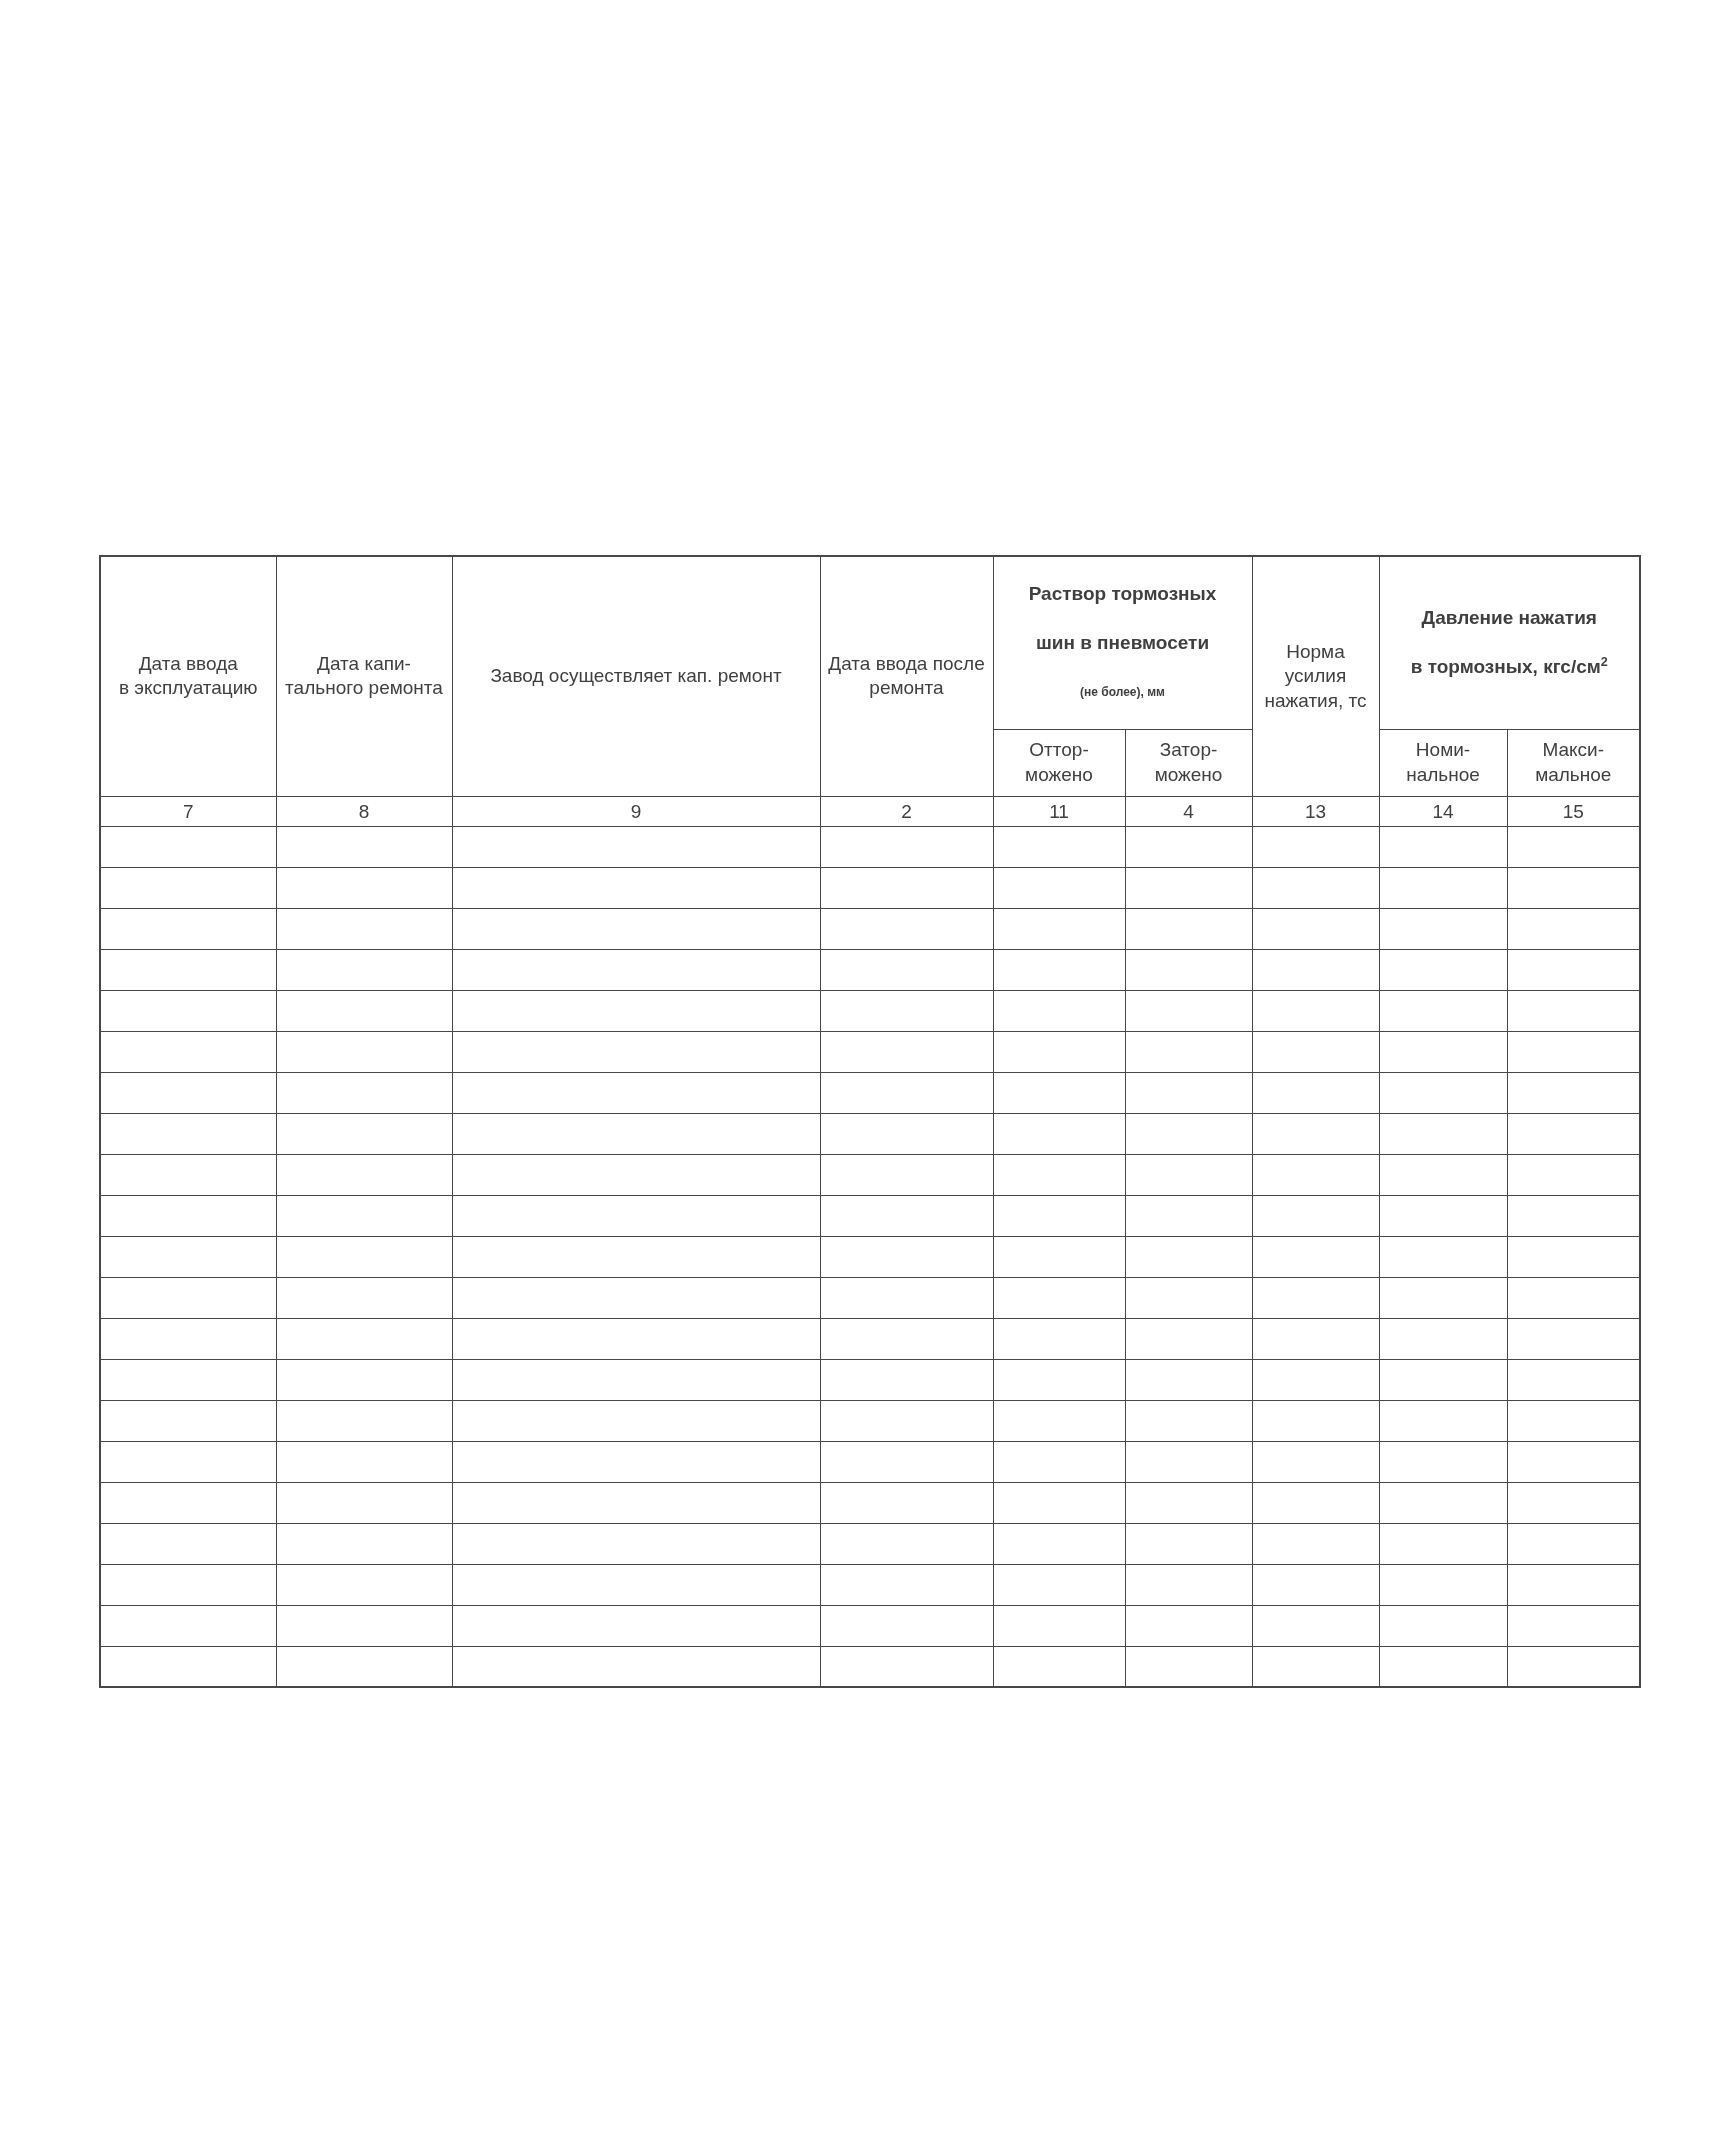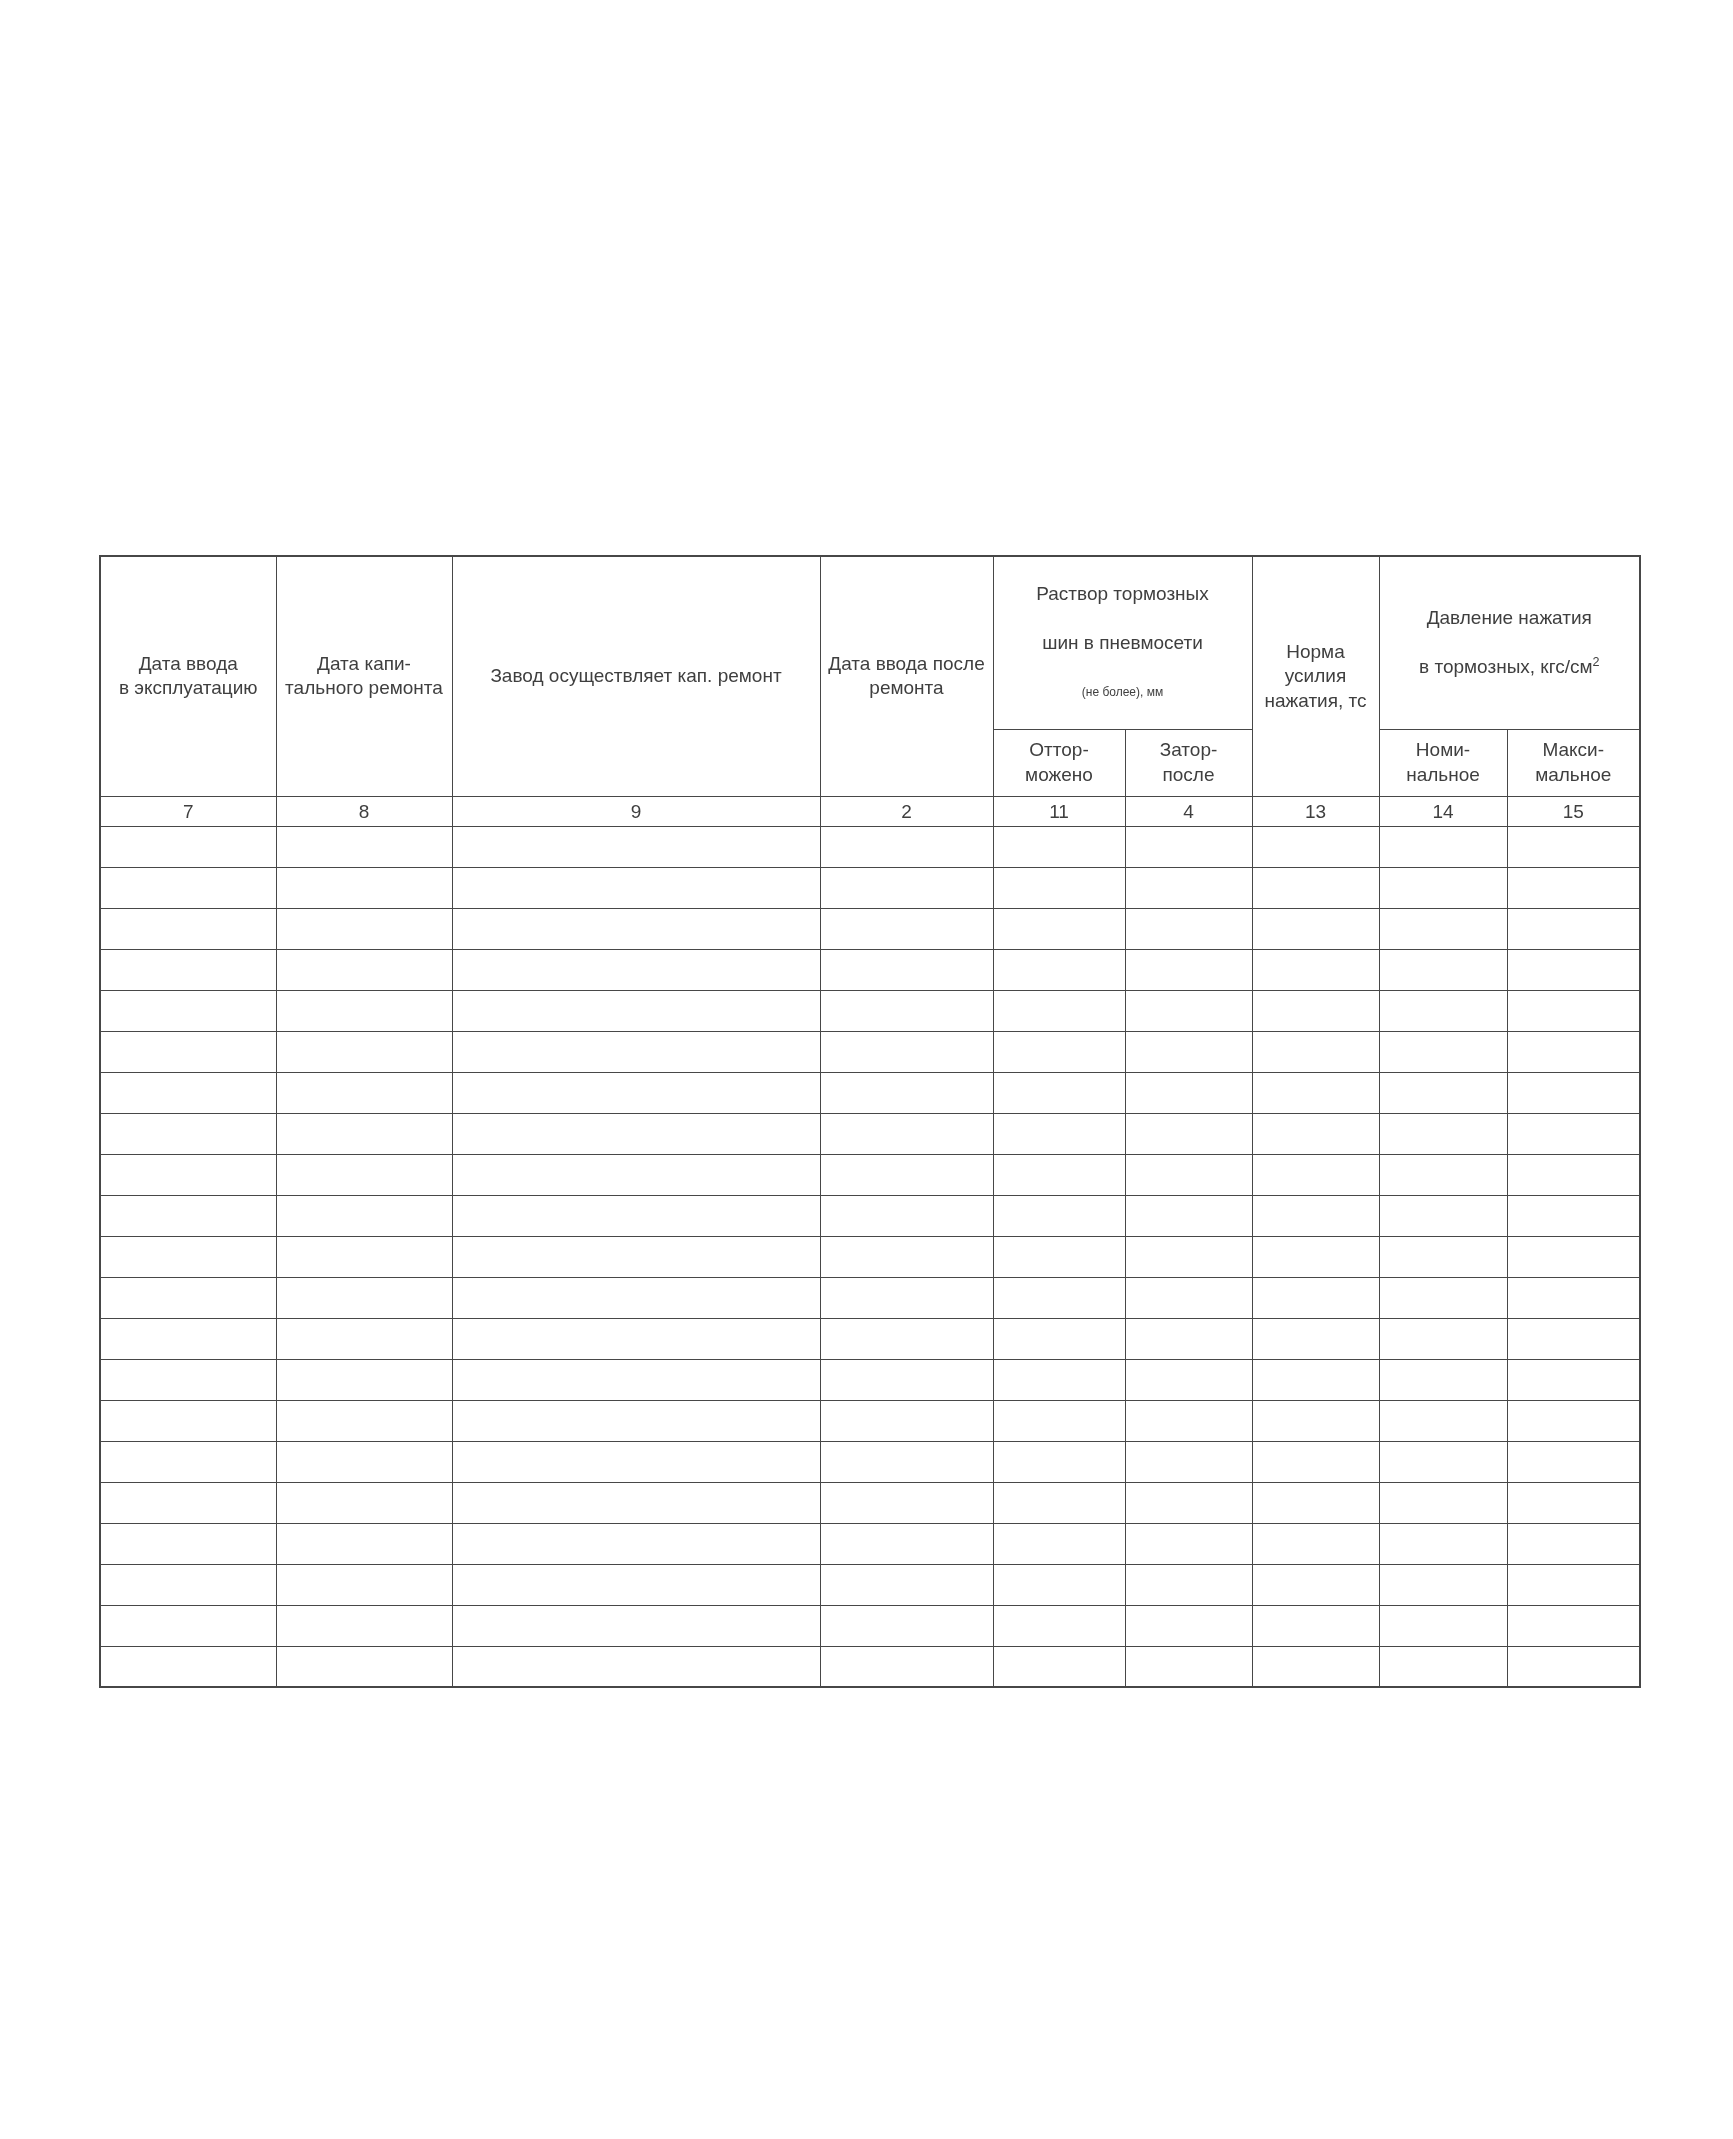--- a/index.html
+++ b/index.html
@@ -25,21 +25,21 @@
     text-align: center; vertical-align: middle;
     font-size: 19px; line-height: 24.5px;
     overflow: hidden;
   }
   .form thead th { white-space: pre-line; }
   tr.row-groups  { height: 73px; }
   tr.row-sub     { height: 67px; }
   tr.row-numbers { height: 30px; }
   tr.row-numbers td { font-size: 19px; line-height: 19px; }
   tbody.grid tr  { height: 41px; }
-  .gl { line-height: 24.5px; white-space: nowrap; }
+  .gl { line-height: 24.5px; white-space: nowrap; font-weight: bold; }
   .gl.small { font-size: 12px; }
   sup { font-size: 12.6px; line-height: 0; vertical-align: super; }
 </style>
 </head>
 <body>
 
 <div class="sheet">
   <table class="form">
     <colgroup>
       <col style="width:176px">
@@ -71,21 +71,21 @@
 нажатия, тс</th>
         <th colspan="2">
           <div class="gl">Давление нажатия</div>
           <div class="gl"><span>в тормозных, кгс/см</span><sup>2</sup></div>
         </th>
       </tr>
       <tr class="row-sub">
         <th>Оттор-
 можено</th>
         <th>Затор-
-после</th>
+можено</th>
         <th>Номи-
 нальное</th>
         <th>Макси-
 мальное</th>
       </tr>
       <tr class="row-numbers">
         <td>7</td>
         <td>8</td>
         <td>9</td>
         <td>2</td>

